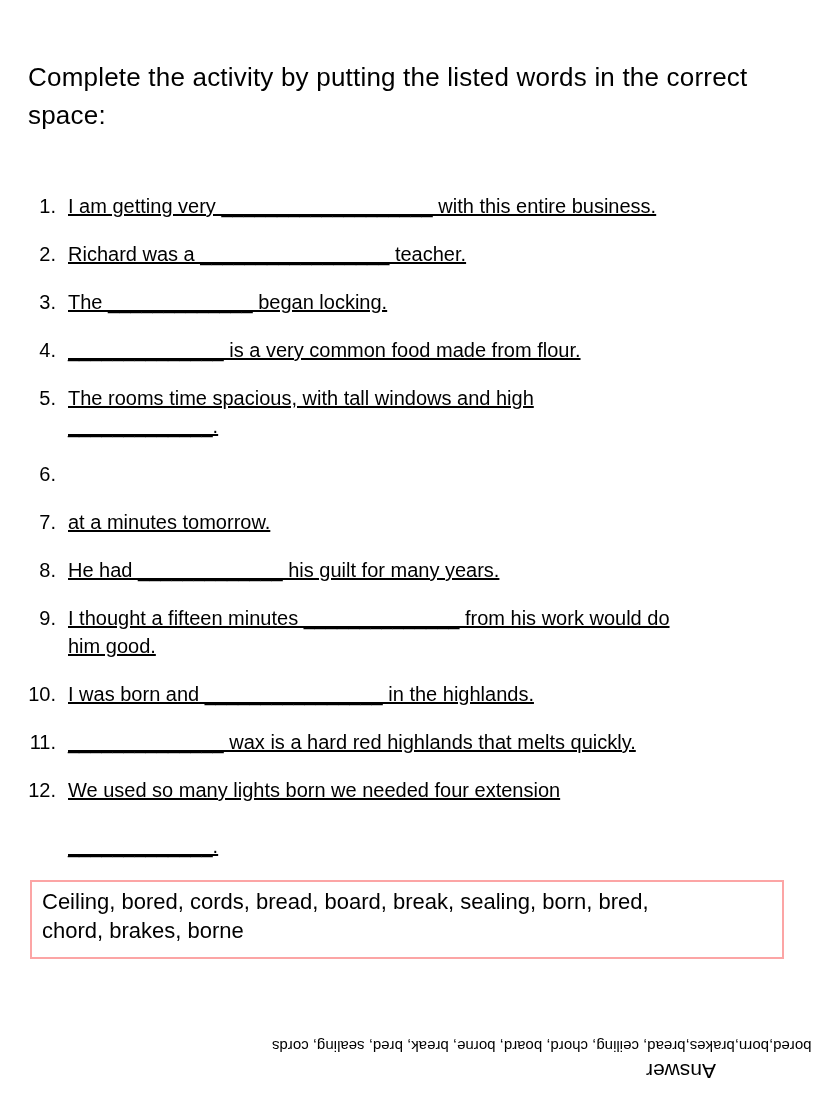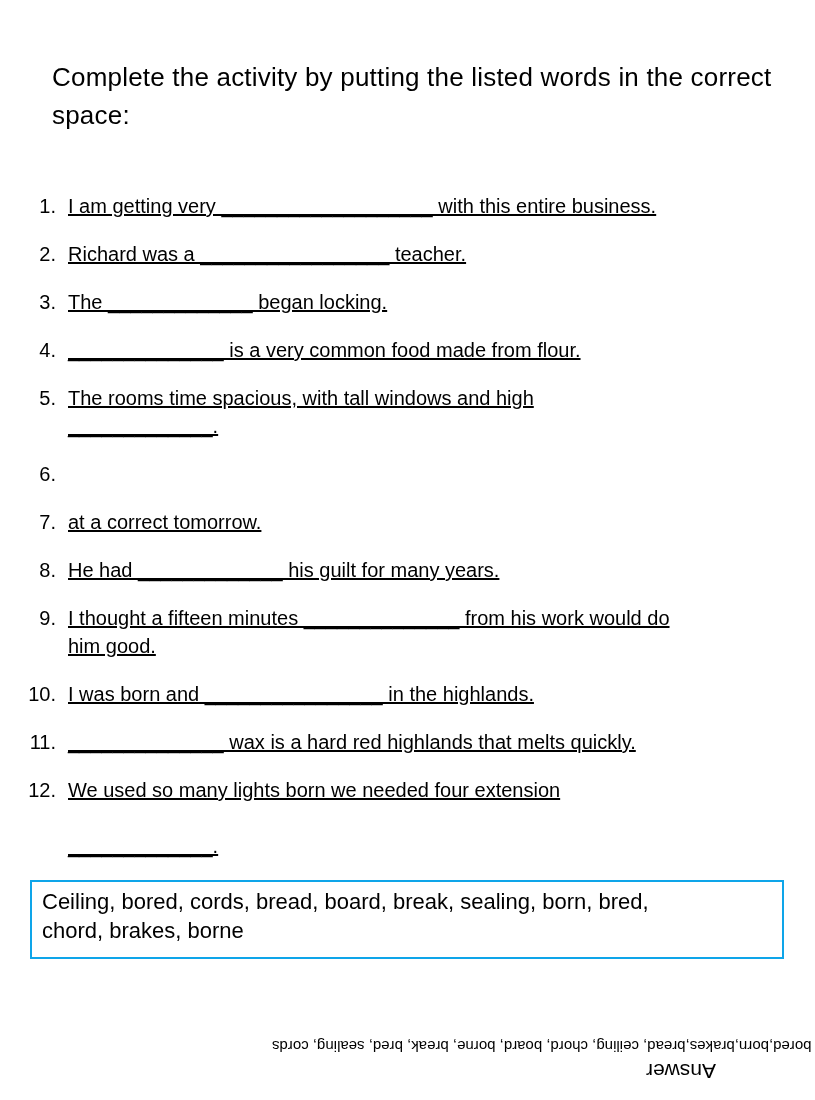--- a/index.html
+++ b/index.html
@@ -7,21 +7,21 @@
     position: relative;
     width: 815px;
     height: 1100px;
     background: #ffffff;
     color: #000000;
     font-family: "Liberation Sans", sans-serif;
     overflow: hidden;
   }
   .instructions {
     padding-top: 58px;
-    margin-left: 52px;
+    margin-left: 28px;
     width: 760px;
     font-size: 26px;
     line-height: 38px;
     letter-spacing: 0.2px;
   }
   .questions { margin-top: 58px; }
   .q { display: flex; margin-bottom: 20px; }
   .q-num {
     flex: none;
     width: 56px;
@@ -32,21 +32,21 @@
   .q-lines {
     margin-left: 12px;
     font-size: 20px;
     line-height: 28px;
   }
   .q-line { white-space: nowrap; min-height: 28px; text-decoration: underline; }
   .word-bank {
     box-sizing: border-box;
     margin: 18px 0 0 30px;
     width: 754px;
-    border: 2px solid #0ea5e9;
+    border: 2px solid #fca5a5;
     padding: 5px 10px 12px 10px;
     font-size: 22px;
     line-height: 29px;
   }
   .wb-line { white-space: nowrap; min-height: 29px; }
   .answer-words {
     position: absolute;
     top: 1038px;
     right: 4px;
     transform: rotate(180deg);
@@ -106,21 +106,21 @@
         </div>
   </div>
 
   <div class="q">
     <div class="q-num">6.</div>
   </div>
 
   <div class="q">
     <div class="q-num">7.</div>
     <div class="q-lines">
-          <div class="q-line">at a correct tomorrow.</div>
+          <div class="q-line">at a minutes tomorrow.</div>
         </div>
   </div>
 
   <div class="q">
     <div class="q-num">8.</div>
     <div class="q-lines">
           <div class="q-line">He had _____________ his guilt for many years.</div>
         </div>
   </div>
 

